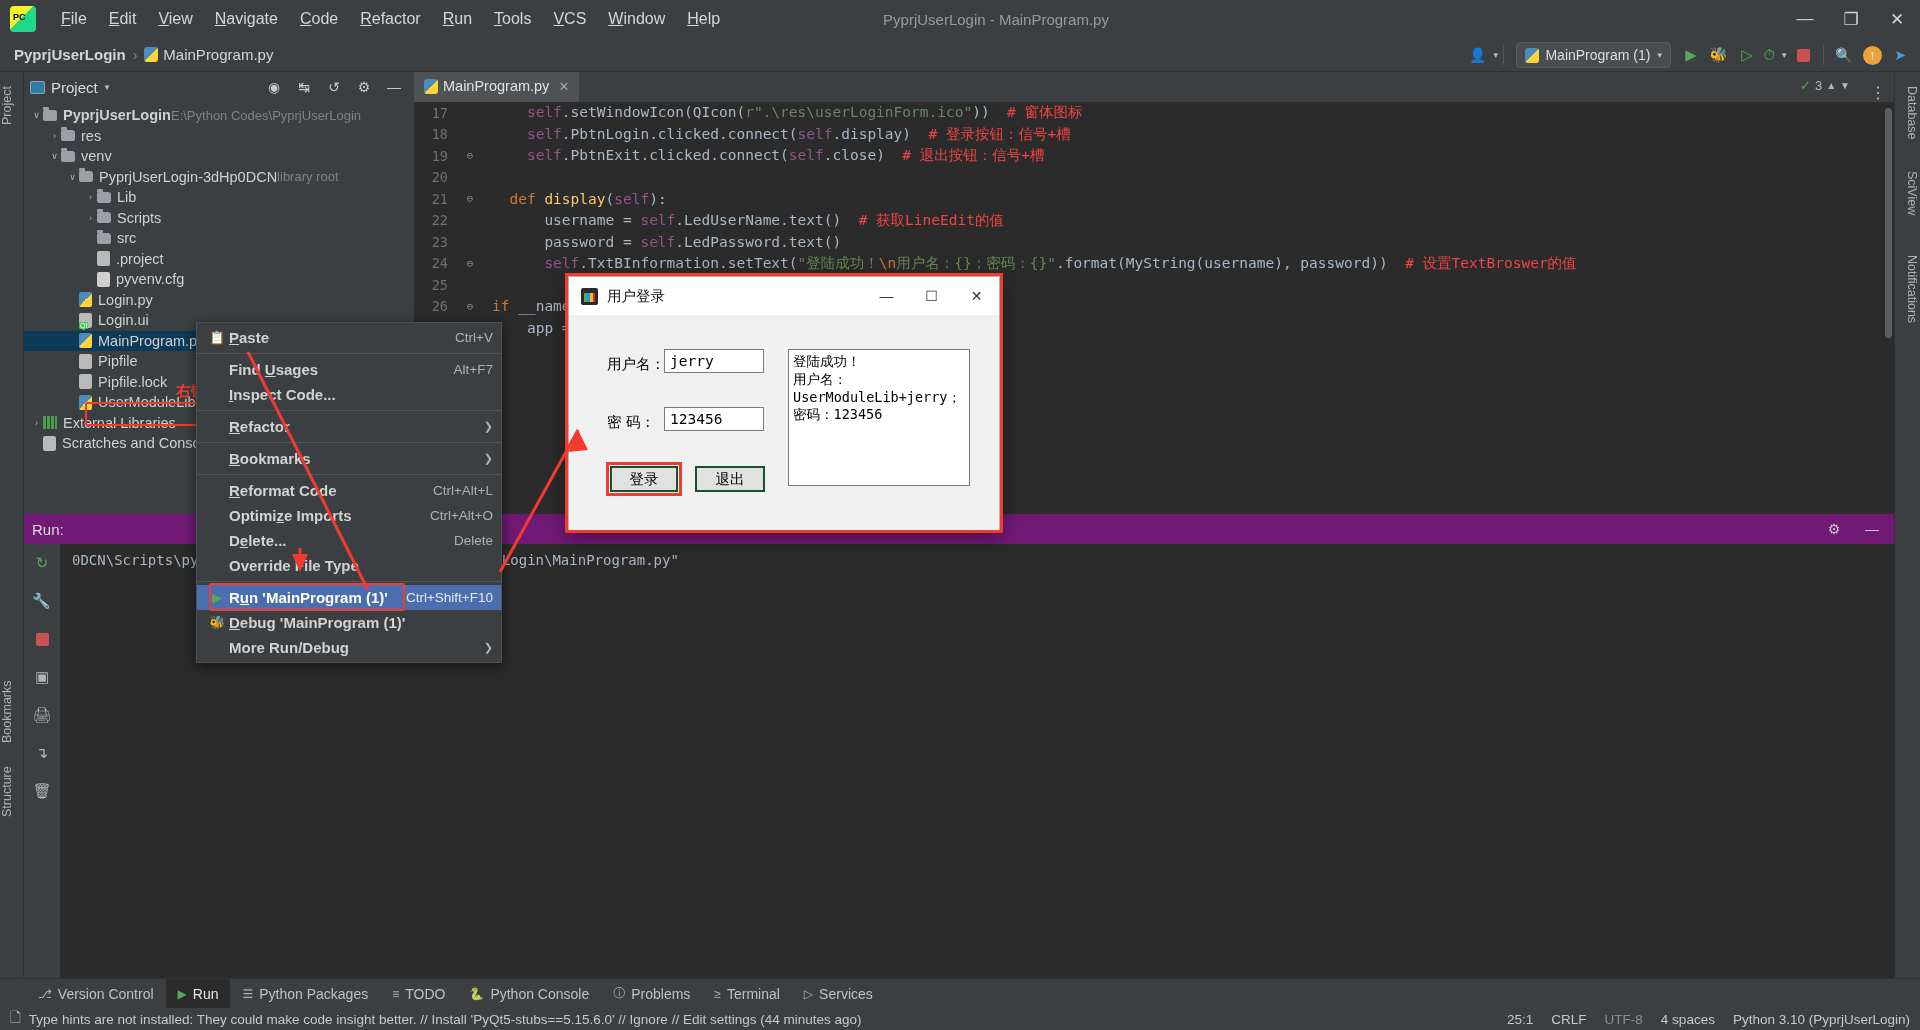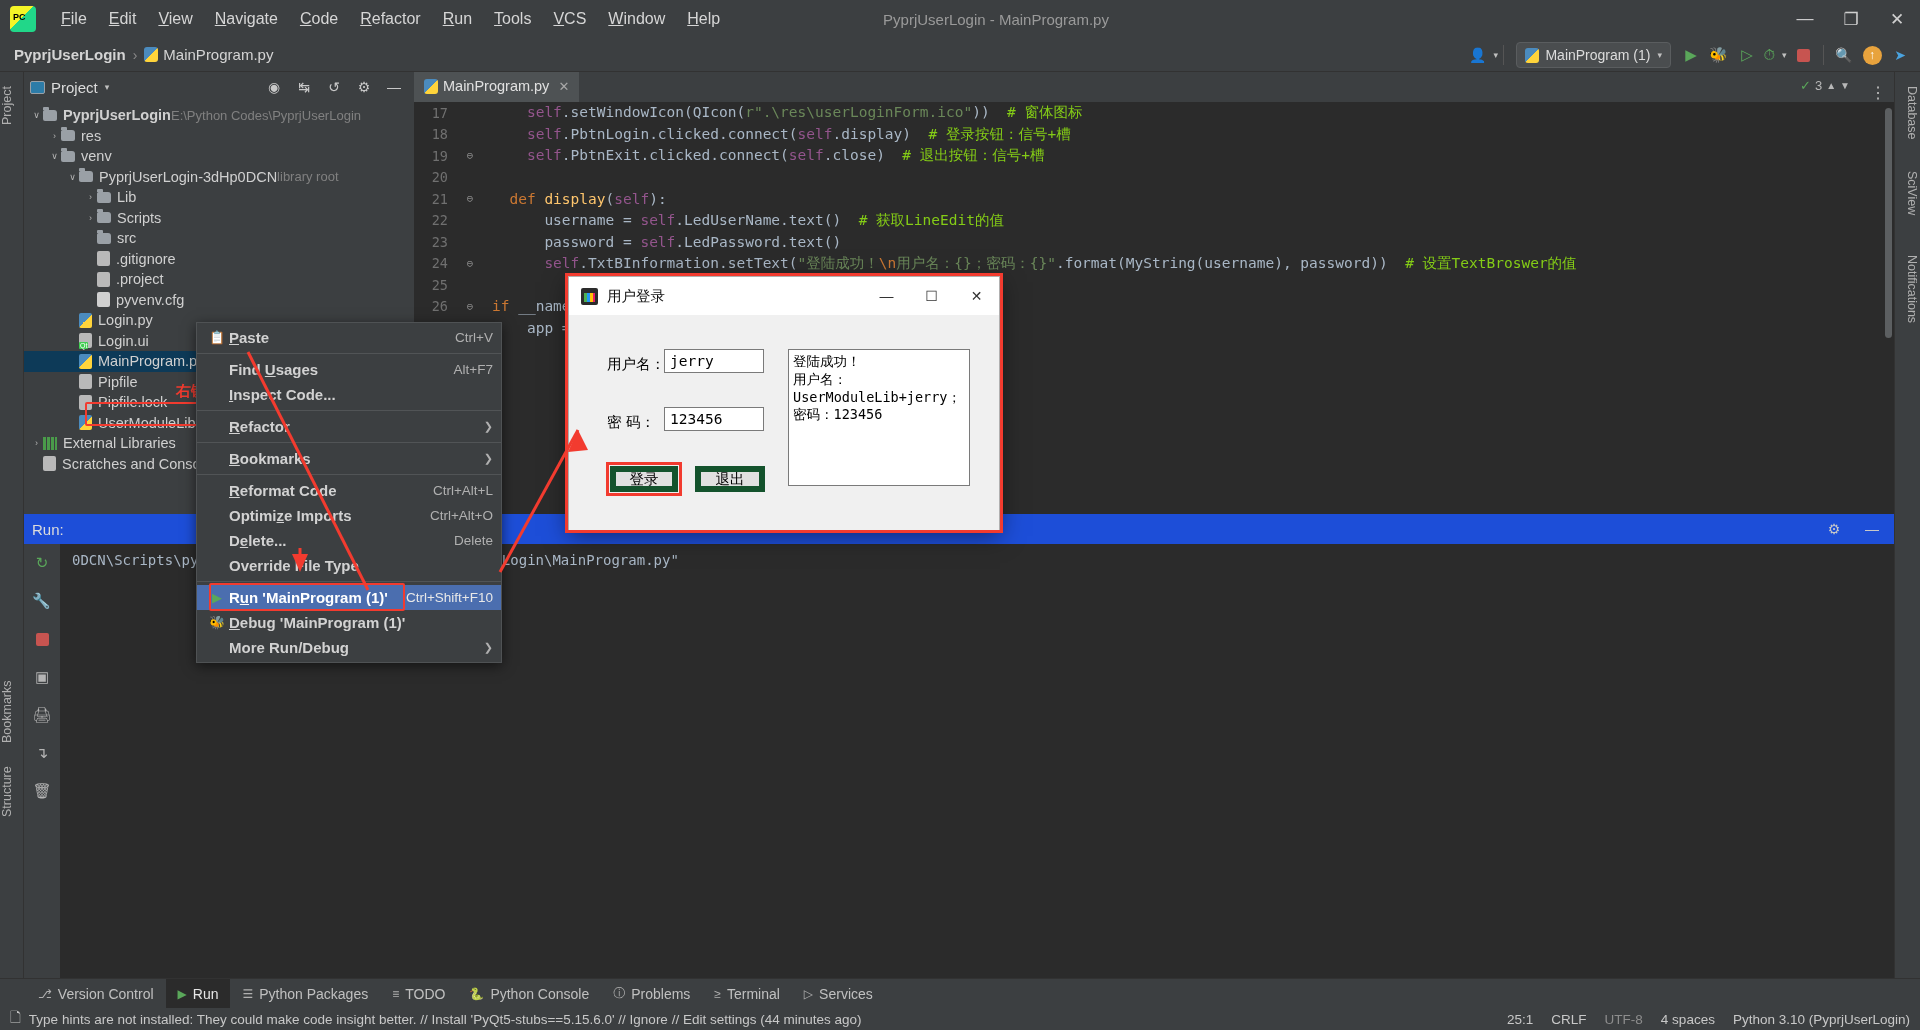--- a/index.html
+++ b/index.html
@@ -152,39 +152,39 @@
   .code { position: relative; height: 412px; overflow: hidden;
     font-family: "DejaVu Sans Mono", monospace; font-size: 14.5px; }
   .cline { height: 21.5px; display: flex; align-items: center; white-space: pre; }
   .gutter { width: 44px; text-align: right; padding-right: 10px; color: #707070; font-size: 13.5px; flex: none; }
   .foldcol { width: 24px; text-align: center; color: #888; font-size: 11px; flex:none; }
   .ctext { padding-left: 10px; }
   .kw { color: #cc7832; }
   .self { color: #94558d; }
   .fn { color: #ffc66d; }
   .str { color: #6a8759; }
-  .cmt { color: #84cc16; }
+  .cmt { color: #ef4444; }
   .id  { color: #a9b7c6; }
   .esc { color: #cc7832; }
 
   .insp-badge {
     position: absolute; right: 44px; top: 6px; display: flex; align-items: center;
     font-size: 13px; color: #b8b8b8; gap: 4px;
   }
   .check-green { color: #5aa75a; font-size: 13px; }
 
   .scroll-thumb {
     position: absolute; right: 2px; top: 36px; width: 7px; height: 230px;
     background: #5c5f61; border-radius: 4px;
   }
 
   
   .runwin {
     position: absolute; left: 24px; top: 514px; right: 26px; height: 464px;
-    background: #1d4ed8;
+    background: #701a75;
   }
   .run-hdr { height: 30px; display: flex; align-items: center; padding: 0 8px;
     font-size: 15px; color: #dcdcdc; }
   .run-hdr-right { margin-left: auto; display: flex; align-items: center; gap: 10px; }
   .run-body { position: absolute; left: 0; top: 30px; right: 0; bottom: 0;
     background: #2b2b2b; }
   .run-side { position: absolute; left: 0; top: 0; width: 36px; bottom: 0;
     background: #3c3f41; display: flex; flex-direction: column; align-items: center;
     padding-top: 8px; gap: 16px; }
   .rs-icon { width: 22px; height: 22px; display:flex; align-items:center; justify-content:center;
@@ -260,21 +260,21 @@
     font-family: "DejaVu Sans Mono", monospace; font-size: 14.5px; color: #000;
     display: flex; align-items: center; padding-left: 5px;
   }
   .qt-browser {
     position: absolute; left: 219px; top: 34px; width: 182px; height: 137px;
     background: #fff; border: 1px solid #7a7a7a; padding: 3px 4px;
     font-family: "DejaVu Sans Mono", monospace; font-size: 13.5px;
     color: #000; line-height: 1.32; white-space: pre-wrap; word-break: break-all;
   }
   .qt-btn {
-    position: absolute; height: 26px; background: #e1e1e1; border: 6px solid #14532d;
+    position: absolute; height: 26px; background: #e1e1e1; border: 2px solid #14532d;
     display: flex; align-items: center; justify-content: center;
     font-size: 14.5px; color: #000; font-family: "DejaVu Sans", sans-serif;
   }
   .qt-btn-ring { position: absolute; border: 3px solid #f23b2f; pointer-events: none; }
 
   
   .annot { position: absolute; left: 0; top: 0; width: 1920px; height: 1030px;
     pointer-events: none; z-index: 45; }
 </style>
 </head>
@@ -404,26 +404,20 @@
         <div class="trow">
           <span style="width:60px;flex:none"></span>
           <span class="arrow blank">›</span>
           <span class="folder"></span>
           <span class="">src</span>
         </div>
         <div class="trow">
           <span style="width:60px;flex:none"></span>
           <span class="arrow blank">›</span>
           <span class="fileicon"></span>
-          <span class="">.gitignore</span>
-        </div>
-        <div class="trow">
-          <span style="width:60px;flex:none"></span>
-          <span class="arrow blank">›</span>
-          <span class="fileicon"></span>
           <span class="">.project</span>
         </div>
         <div class="trow">
           <span style="width:60px;flex:none"></span>
           <span class="arrow blank">›</span>
           <span class="fileicon cfg"></span>
           <span class="">pyvenv.cfg</span>
         </div>
         <div class="trow">
           <span style="width:42px;flex:none"></span>

